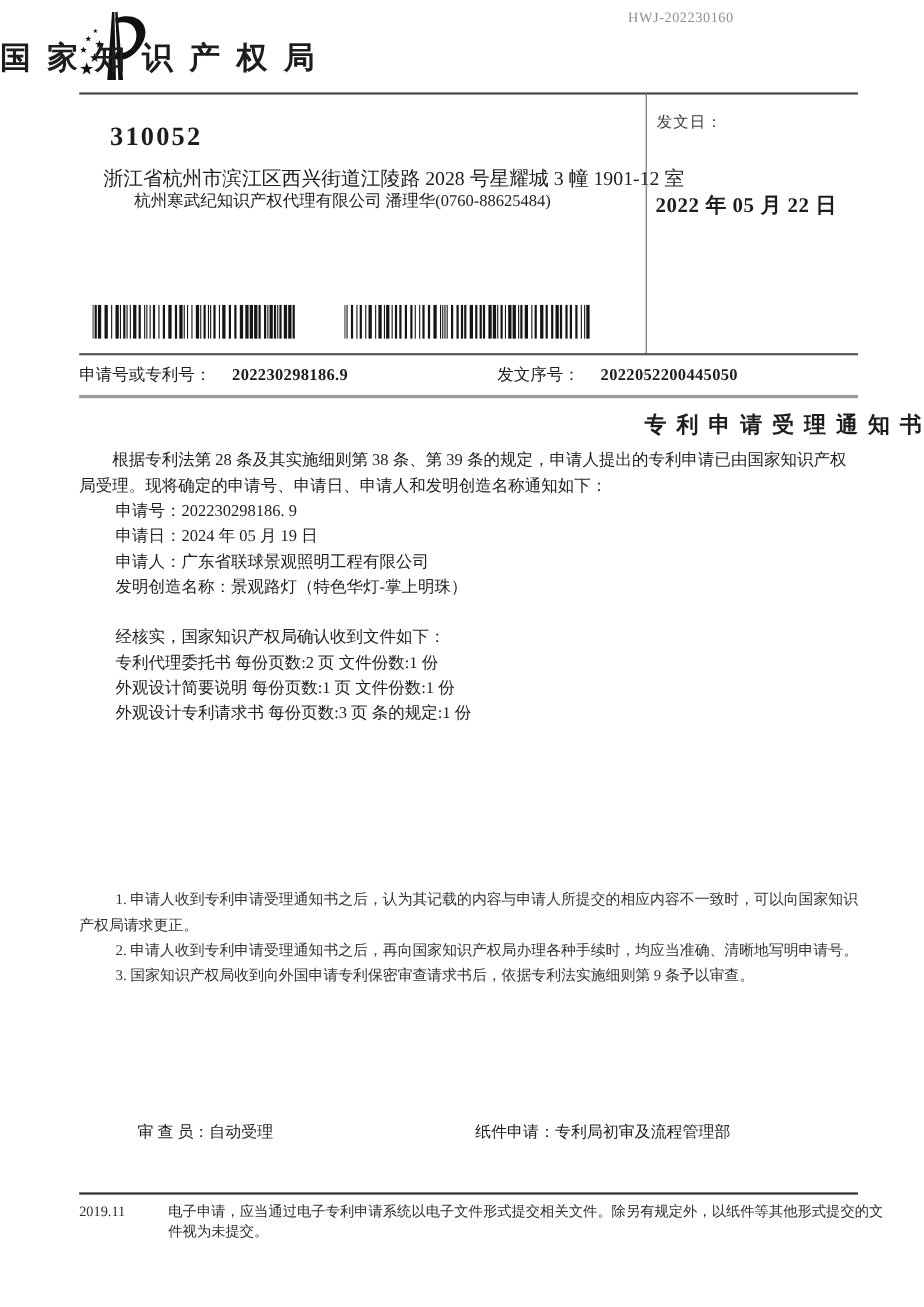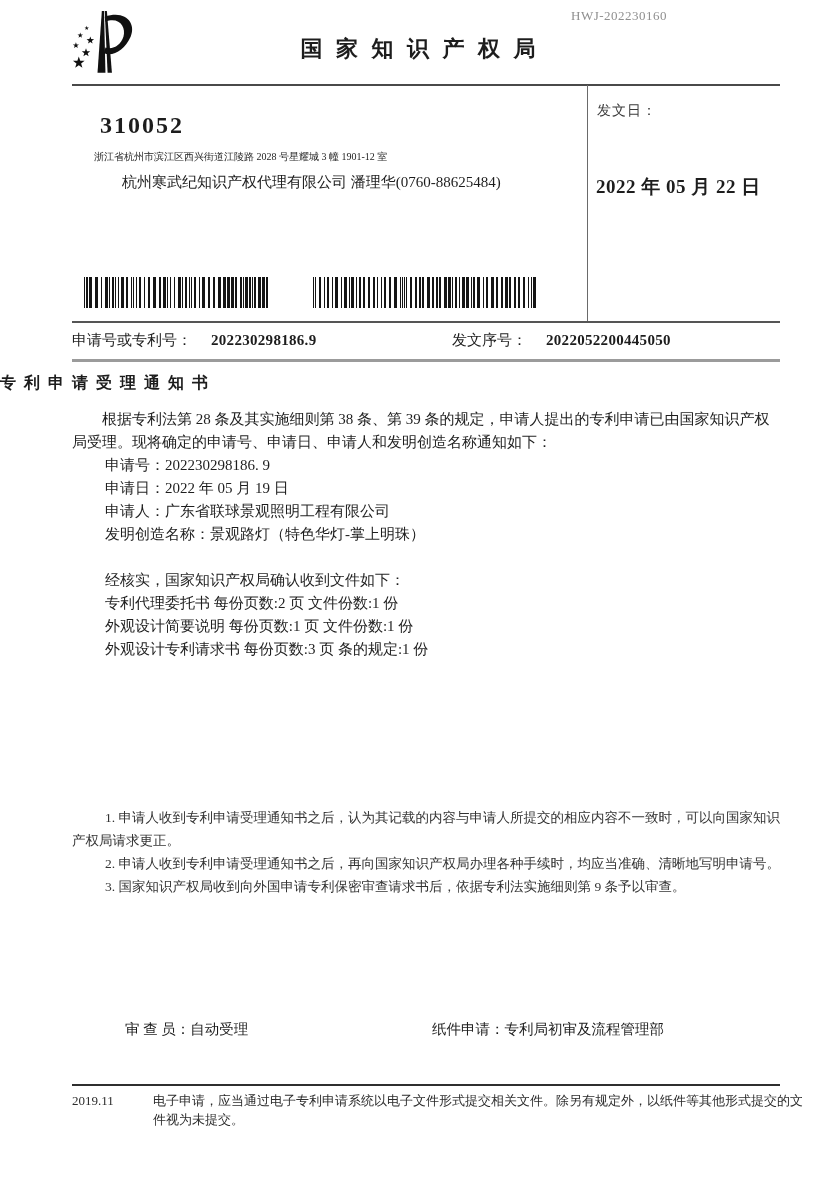--- a/index.html
+++ b/index.html
@@ -9,28 +9,28 @@
     margin:0 auto;
     background:#ffffff;
     font-family:"Liberation Serif","DejaVu Serif",serif;
     color:#1d1d1d;
     overflow:hidden;
   }
   .abs{position:absolute;}
 
   
   .doc-code{left:571px;top:8px;font-size:13px;color:#8f8f8f;letter-spacing:0.5px;}
-  .org-title{left:0;right:0;top:34px;text-align:center;font-size:22px;font-weight:700;letter-spacing:4px;}
+  .org-title{left:0;right:0;top:34px;font-size:28px;font-weight:700;letter-spacing:4px;}
   .logo{left:58px;top:8px;width:92px;height:72px;}
   .rule{background:#4a4a4a;}
   .rule-header{left:72px;top:84px;width:708px;height:2px;}
 
   
   .postal{left:100px;top:112px;font-size:24px;font-weight:700;letter-spacing:2px;}
-  .addr1{left:94px;top:150px;font-size:10px;white-space:nowrap;}
+  .addr1{left:94px;top:150px;font-size:18px;white-space:nowrap;}
   .addr2{left:122px;top:173px;font-size:15px;white-space:nowrap;}
 
   
   .divider-v{left:587px;top:85px;width:1px;height:237px;background:#6a6a6a;}
   .issue-label{left:597px;top:102px;font-size:14px;color:#3a3a3a;letter-spacing:1px;}
   .issue-date{left:596px;top:174px;font-size:19px;font-weight:700;letter-spacing:0.5px;white-space:nowrap;}
 
   
   .barcode{display:flex;align-items:stretch;overflow:hidden;}
   .barcode i{background:#151515;height:100%;flex:none;}
@@ -38,21 +38,21 @@
   .bc2{left:313px;top:277px;width:228px;height:31px;}
 
   .rule-mid{left:72px;top:321px;width:708px;height:2px;background:#555;}
   .numrow{top:331px;font-size:15px;white-space:nowrap;}
   .app-no{left:72px;}
   .serial-no{left:452px;}
   .numrow b{font-family:"Liberation Serif","DejaVu Serif",serif;letter-spacing:0.3px;margin-left:19px;}
   .rule-thick{left:72px;top:359px;width:708px;height:3px;background:#9b9b9b;}
 
   
-  .notice-title{left:0;right:0;top:373px;text-align:left;font-size:16px;font-weight:700;letter-spacing:2px;}
+  .notice-title{left:0;right:0;top:373px;text-align:right;font-size:20px;font-weight:700;letter-spacing:2px;}
   .body{left:72px;top:408px;width:712px;font-size:15px;line-height:23px;color:#1e1e1e;}
   .body p{margin:0;text-indent:2em;}
   .field-line,.doc-line,.received-line{margin-left:33px;}
   .gap-line{height:23px;}
 
   
   .tips{left:72px;top:806px;width:714px;font-size:13.5px;line-height:23px;color:#333;}
   .tips p{margin:0;text-indent:33px;}
   .tips .tips-heading{text-indent:0;}
 
@@ -224,21 +224,21 @@
     <span>发文序号：</span><b>2022052200445050</b>
   </div>
 
   <div class="abs rule-thick"></div>
 
   <div class="abs notice-title">专  利  申  请  受  理  通  知  书</div>
 
   <div class="abs body">
     <p>根据专利法第 28 条及其实施细则第 38 条、第 39 条的规定，申请人提出的专利申请已由国家知识产权局受理。现将确定的申请号、申请日、申请人和发明创造名称通知如下：</p>
     <div class="field-line"><span>申请号：</span><span>202230298186. 9</span></div>
-    <div class="field-line"><span>申请日：</span><span>2022 年 05 月 19 日</span></div>
+    <div class="field-line"><span>申请日：</span><span>2024 年 05 月 19 日</span></div>
     <div class="field-line"><span>申请人：</span><span>广东省联球景观照明工程有限公司</span></div>
     <div class="field-line"><span>发明创造名称：</span><span>景观路灯（特色华灯-掌上明珠）</span></div>
     <div class="gap-line"></div>
     <div class="received-line">经核实，国家知识产权局确认收到文件如下：</div>
     <div class="doc-line">专利代理委托书  每份页数:2 页  文件份数:1 份</div>
     <div class="doc-line">外观设计简要说明  每份页数:1 页  文件份数:1 份</div>
     <div class="doc-line">外观设计专利请求书  每份页数:3 页  条的规定:1 份</div>
   </div>
 
   <div class="abs tips">

